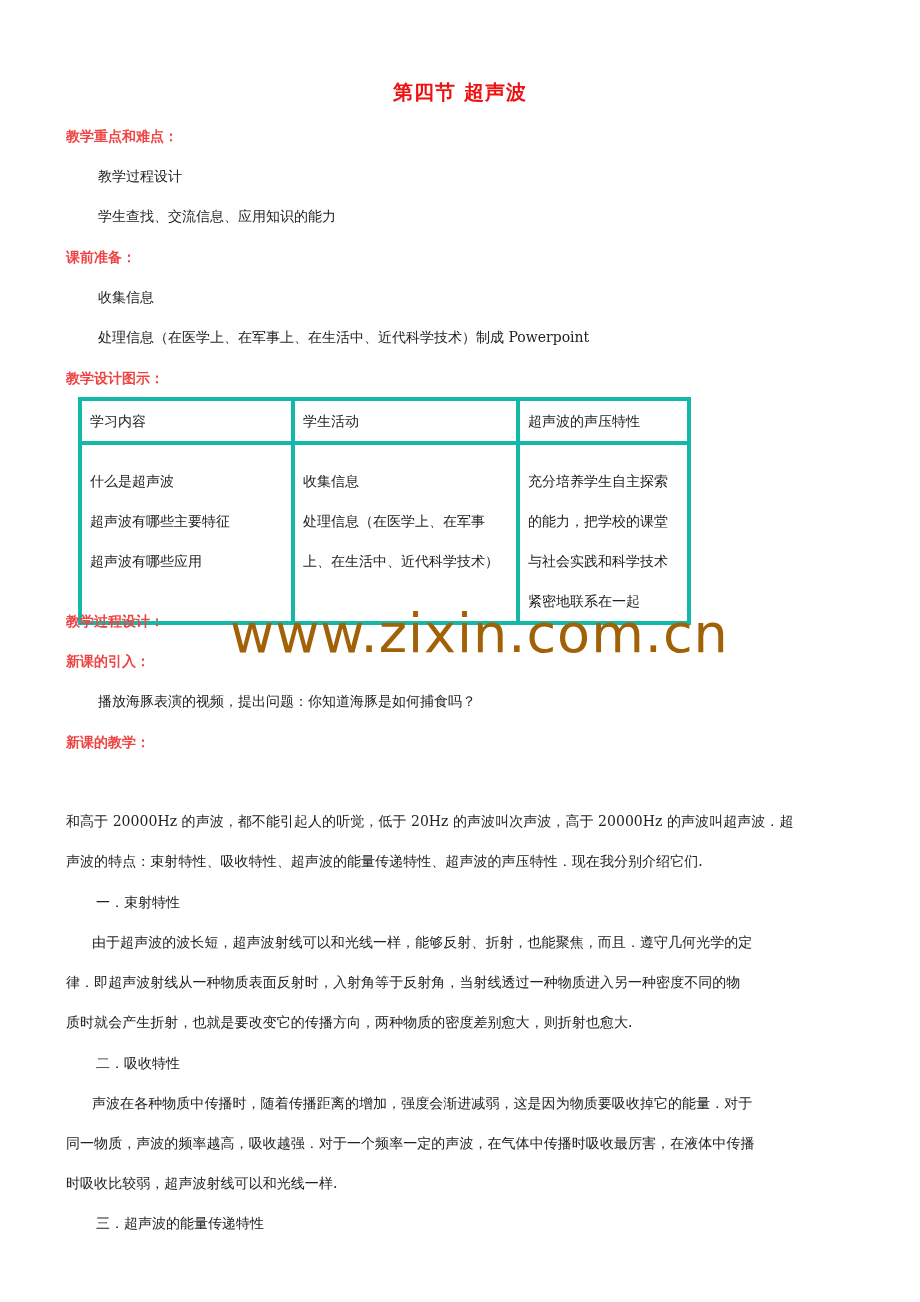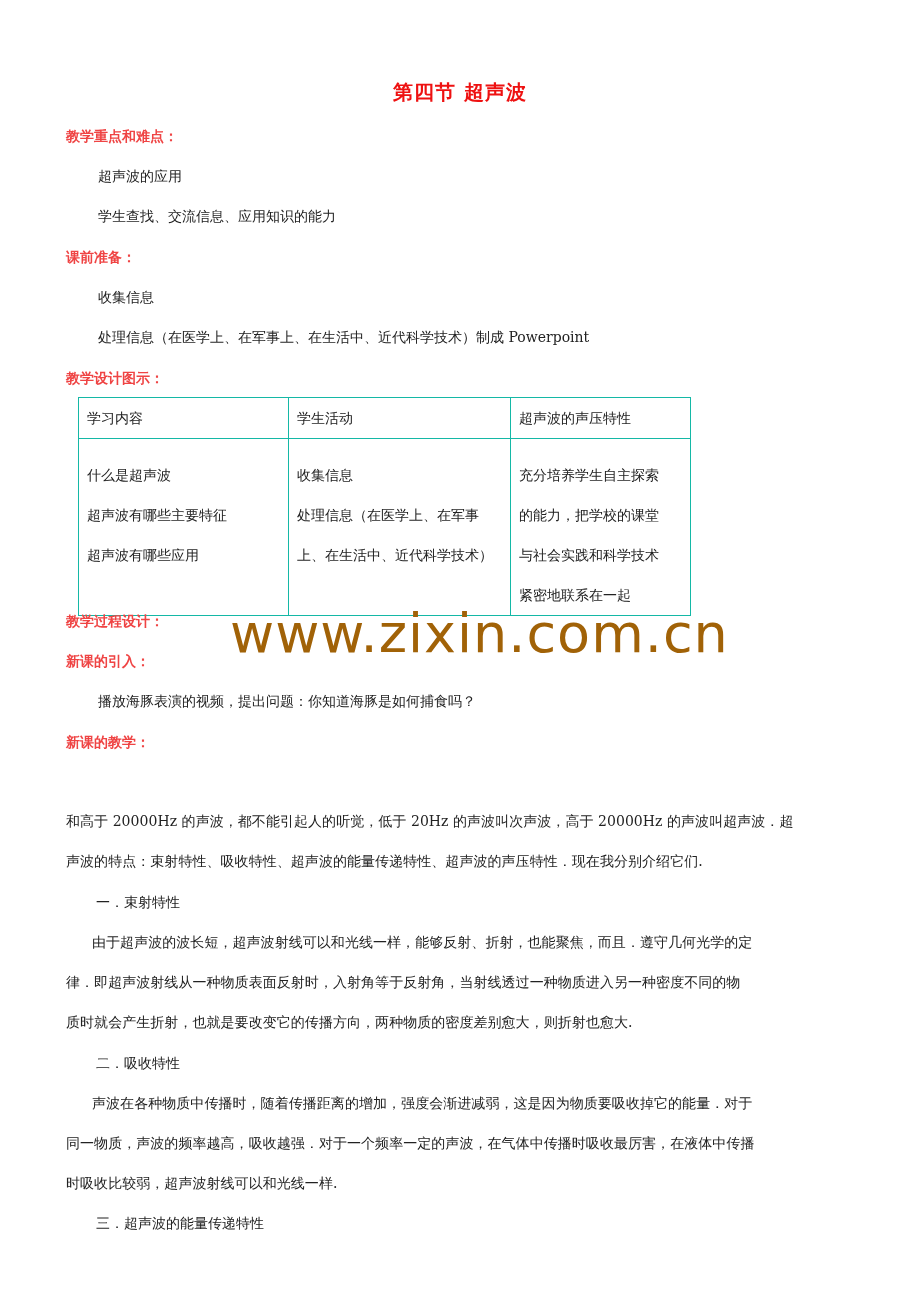--- a/index.html
+++ b/index.html
@@ -22,41 +22,41 @@
   .p {
     position: absolute; font-size: 14px; color: #222222; white-space: nowrap;
   }
   .ind { left: 98px; }
   .line { position: absolute; left: 66px; width: 800px; font-size: 14px; white-space: nowrap; letter-spacing: 0.05px; }
   table.design {
     position: absolute; left: 78px; top: 397px; width: 613px;
     border-collapse: collapse; font-size: 14px;
   }
   table.design td {
-    border: 1px solid #14b8a6; vertical-align: top; padding: 0 8px;
+    border: 4px solid #14b8a6; vertical-align: top; padding: 0 8px;
   }
   table.design tr.head td { height: 40px; line-height: 40px; }
   table.design tr.body td { height: 160px; padding-top: 16px; }
   .cell-line { height: 40px; line-height: 40px; white-space: nowrap; }
   .watermark {
     position: absolute; left: 230px; top: 604px;
     font-family: "DejaVu Sans", "Liberation Sans", sans-serif;
     font-size: 54px; color: #a16207; letter-spacing: 1px; line-height: 60px;
     pointer-events: none;
   }
 </style>
 </head>
 <body>
 
 <div class="page">
 
   <div class="title">第四节  超声波</div>
 
   <div class="h" style="top:128px">教学重点和难点：</div>
-  <div class="p ind" style="top:168px">超声波的应用</div>
+  <div class="p ind" style="top:168px">教学过程设计</div>
   <div class="p ind" style="top:208px">学生查找、交流信息、应用知识的能力</div>
 
   <div class="h" style="top:249px">课前准备：</div>
   <div class="p ind" style="top:289px">收集信息</div>
   <div class="p ind" style="top:329px">处理信息（在医学上、在军事上、在生活中、近代科学技术）制成 Powerpoint</div>
 
   <div class="h" style="top:370px">教学设计图示：</div>
 
   <table class="design">
     <tbody>

